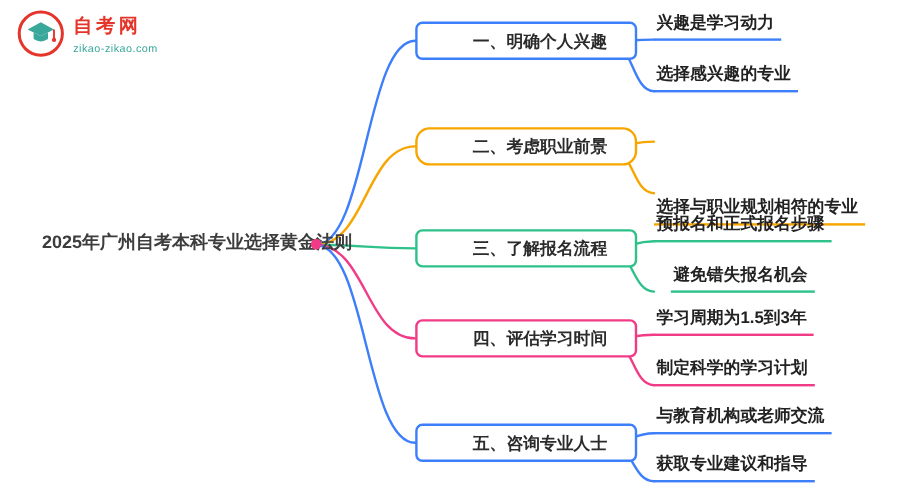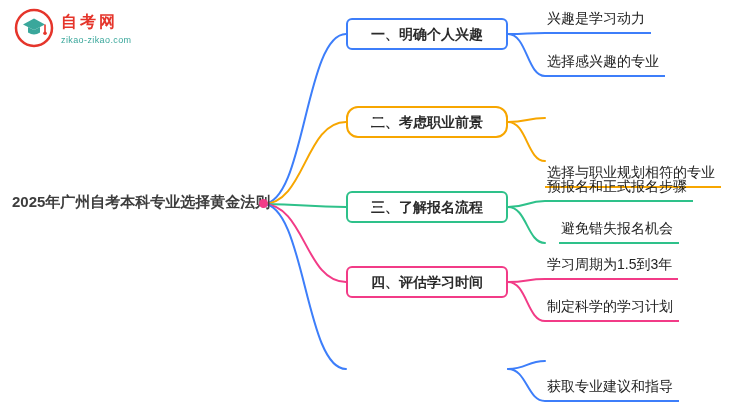--- a/index.html
+++ b/index.html
@@ -2,35 +2,35 @@
 <html><head>
 <meta charset="utf-8">
 <style>
   html,body{margin:0;padding:0;background:#ffffff;}
   #canvas{
     position:relative;width:750px;height:410px;background:#ffffff;
     overflow:hidden;font-family:"Liberation Sans",sans-serif;
   }
   #links{position:absolute;left:0;top:0;}
   #links path{fill:none;stroke:var(--c,#999);stroke-width:2;stroke-linecap:round;}
-  .node{position:absolute;white-space:nowrap;}
+  .node{position:absolute;white-space:nowrap;padding-left:23px;}
   .root-label{
     left:12px;top:193px;font-size:15px;font-weight:600;color:#3d3d3d;
   }
   .dot{
     position:absolute;width:9px;height:9px;border-radius:50%;
     background:var(--c,#f23b87);left:259px;top:199px;
   }
   .branch{
     left:346px;width:158px;height:28px;line-height:28px;text-align:center;
     background:#ffffff;border:2px solid var(--c,#888);border-radius:6px;
     font-size:14px;font-weight:600;color:#2b2b2b;cursor:pointer;
   }
   .leaf{
-    left:545px;font-size:14px;font-weight:400;color:#222222;line-height:20px;
+    left:545px;font-size:14px;font-weight:700;color:#222222;line-height:20px;
     padding:2px 6px 4px 2px;border-bottom:2px solid var(--c,#888);cursor:pointer;
   }
   #logo{position:absolute;left:14px;top:8px;display:flex;align-items:center;gap:7px;cursor:pointer;}
   .logo-text .name{font-size:16px;font-weight:700;letter-spacing:3px;color:var(--c,#e5352b);}
   .logo-text .domain{font-size:9px;letter-spacing:.4px;color:var(--c,#4aa79d);margin-top:2px;}
 </style>
 </head>
 <body>
 
 <div id="canvas">
@@ -69,23 +69,25 @@
     </div>
   </div>
 
   <div class="node root-label">2025年广州自考本科专业选择黄金法则</div>
   <div class="dot" style="--c: #f23b87;"></div>
 
   <div class="node branch" style="top: 18px; --c: #3d7efa;">一、明确个人兴趣</div>
   <div class="node branch" style="top: 106px; border-radius: 12px; --c: #f7a600;">二、考虑职业前景</div>
   <div class="node branch" style="top: 191px; --c: #2ec18a;">三、了解报名流程</div>
   <div class="node branch" style="top: 266px; --c: #f23b87;">四、评估学习时间</div>
+  <div class="node branch" style="top: 353px; --c: #3d7efa;">五、咨询专业人士</div>
 
   <div class="node leaf" style="top: 6px; --c: #3d7efa;">兴趣是学习动力</div>
   <div class="node leaf" style="top: 49px; --c: #3d7efa;">选择感兴趣的专业</div>
   <div class="node leaf" style="top: 134px; margin-top: 26px; --c: #f7a600;">选择与职业规划相符的专业</div>
   <div class="node leaf" style="top: 174px; --c: #2ec18a;">预报名和正式报名步骤</div>
   <div class="node leaf" style="top: 216px; margin-left: 14px; --c: #2ec18a;">避免错失报名机会</div>
   <div class="node leaf" style="top: 252px; --c: #f23b87;">学习周期为1.5到3年</div>
   <div class="node leaf" style="top: 294px; --c: #f23b87;">制定科学的学习计划</div>
+  <div class="node leaf" style="top: 334px; --c: #3d7efa;">与教育机构或老师交流</div>
   <div class="node leaf" style="top: 374px; --c: #3d7efa;">获取专业建议和指导</div>
 
 </div>
 
 </body></html>

